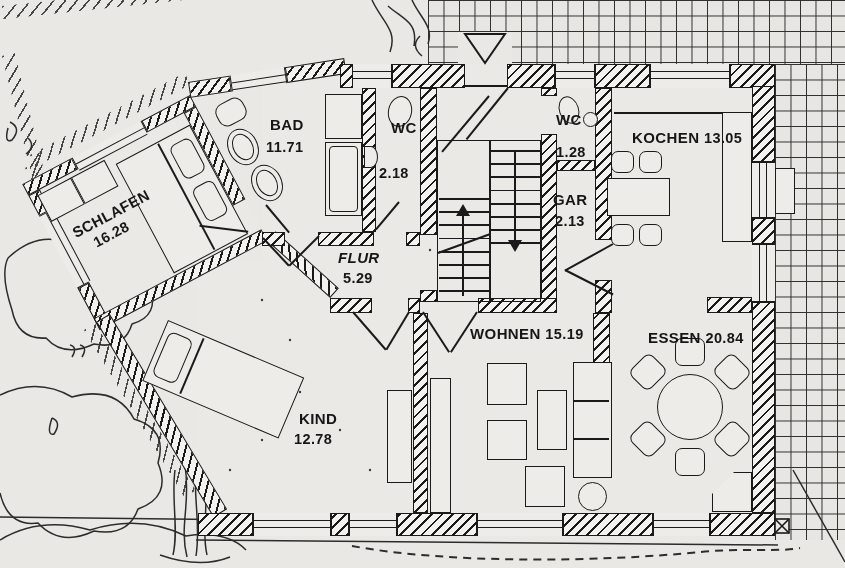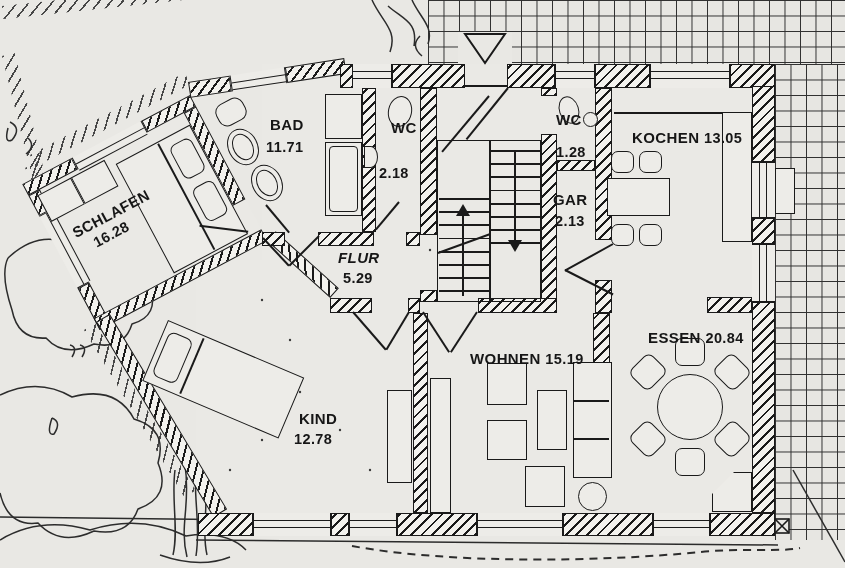--- a/index.html
+++ b/index.html
@@ -249,20 +249,20 @@
   <div class="lbl num" style="left:556px;top:138px;margin-top:7px;"><span>1.28</span></div>
 
   <div class="lbl" style="left:553px;top:192px;"><span>GAR</span></div>
   <div class="lbl num" style="left:555px;top:214px;"><span>2.13</span></div>
 
   <div class="lbl" style="left:632px;top:118px;margin-top:12px;"><span>KOCHEN</span>&nbsp;<span class="num">13.05</span></div>
 
   <div class="lbl" style="left:338px;top:250px;font-style:italic;"><span>FLUR</span></div>
   <div class="lbl num" style="left:343px;top:271px;"><span>5.29</span></div>
 
-  <div class="lbl" style="left:470px;top:326px;margin-top:25px;"><span>WOHNEN</span>&nbsp;<span class="num">15.19</span></div>
+  <div class="lbl" style="left:470px;top:326px;"><span>WOHNEN</span>&nbsp;<span class="num">15.19</span></div>
 
   <div class="lbl" style="left:648px;top:330px;"><span>ESSEN</span>&nbsp;<span class="num">20.84</span></div>
 
   <div class="lbl" style="left:299px;top:411px;"><span>KIND</span></div>
   <div class="lbl num" style="left:294px;top:432px;"><span>12.78</span></div>
 
 </div>
 
 </body></html>

